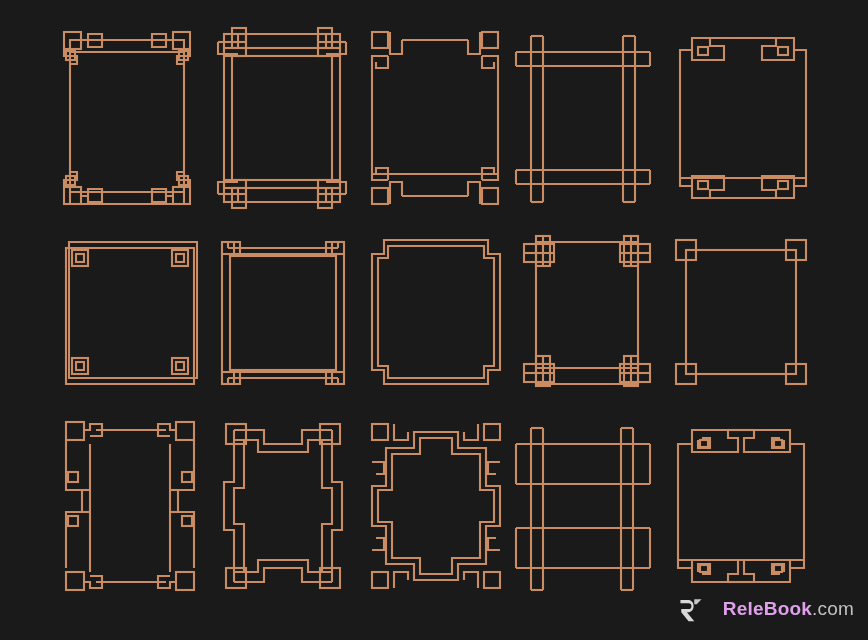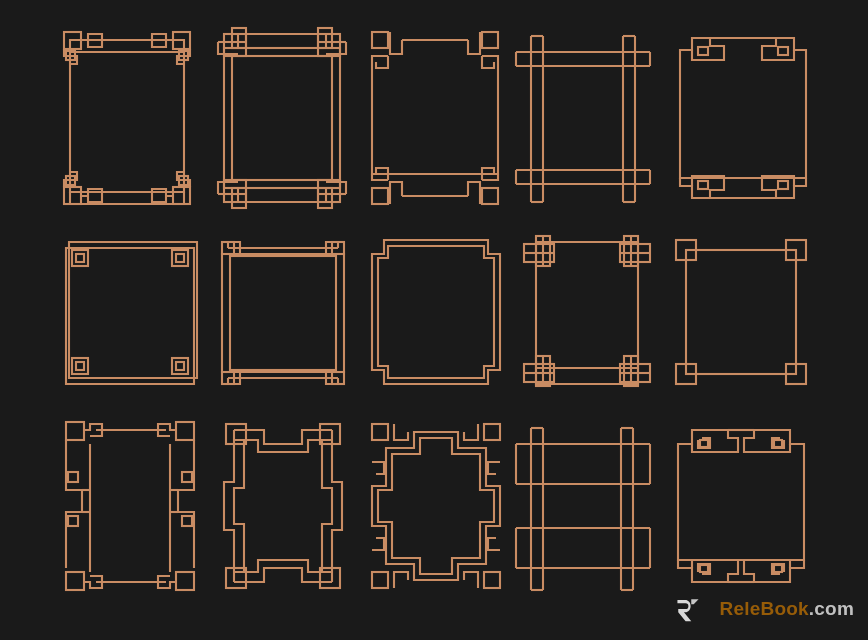--- a/index.html
+++ b/index.html
@@ -54,21 +54,21 @@
     width: 26px;
     height: 26px;
     display: block;
   }
   #watermark .wm-text {
     font-size: 19px;
     letter-spacing: 0.2px;
     font-family: "Liberation Sans", sans-serif;
   }
   #watermark .wm-brand { color: #e9e9e9; font-weight: 700; }
-  #watermark .wm-tld { color: #cfcfcf; font-weight: 700; margin-top: 36px; }
+  #watermark .wm-tld { color: #cfcfcf; font-weight: 400; margin-top: 36px; }
 </style>
 </head>
 <body>
 
 <div id="canvas" style="background: rgb(26, 26, 26);">
 
   <div class="frame-cell" style="left:58px;top:26px;width:138px;height:184px;" title="double-line-square-knot-corners">
     <svg viewBox="0 0 138 184" preserveAspectRatio="none">
       <g class="stroke" style="stroke: rgb(201, 140, 99);">
 
@@ -468,16 +468,16 @@
     </svg>
   </div>
 
   <div id="watermark">
     <svg class="wm-logo" viewBox="0 0 32 32">
       <g fill="#e9e9e9">
         <path d="M3 5 h11 a8 8 0 0 1 0 15 h-3 l9 11 h-7 L4 20 v-4 h9 a3.4 3.4 0 0 0 0 -7 H3 Z"></path>
         <path d="M20 4 h9 l-6 6 h-3 z" opacity="0.9"></path>
       </g>
     </svg>
-    <div class="wm-text"><span class="wm-brand" style="color: #a16207; margin-left: 12px;">ReleBook</span><span class="wm-tld" style="color: rgb(207, 207, 207);">.com</span></div>
+    <div class="wm-text"><span class="wm-brand" style="color: #f0abfc; margin-left: 12px;">ReleBook</span><span class="wm-tld" style="color: rgb(207, 207, 207);">.com</span></div>
   </div>
 
 </div>
 
 </body></html>

